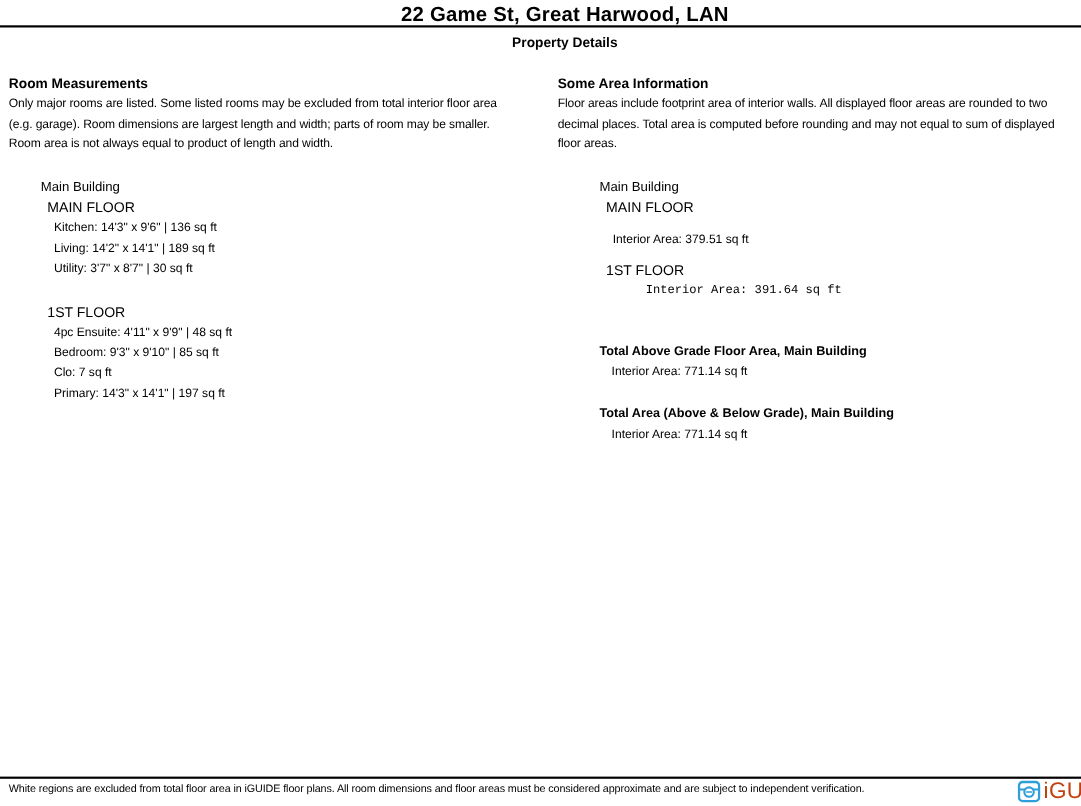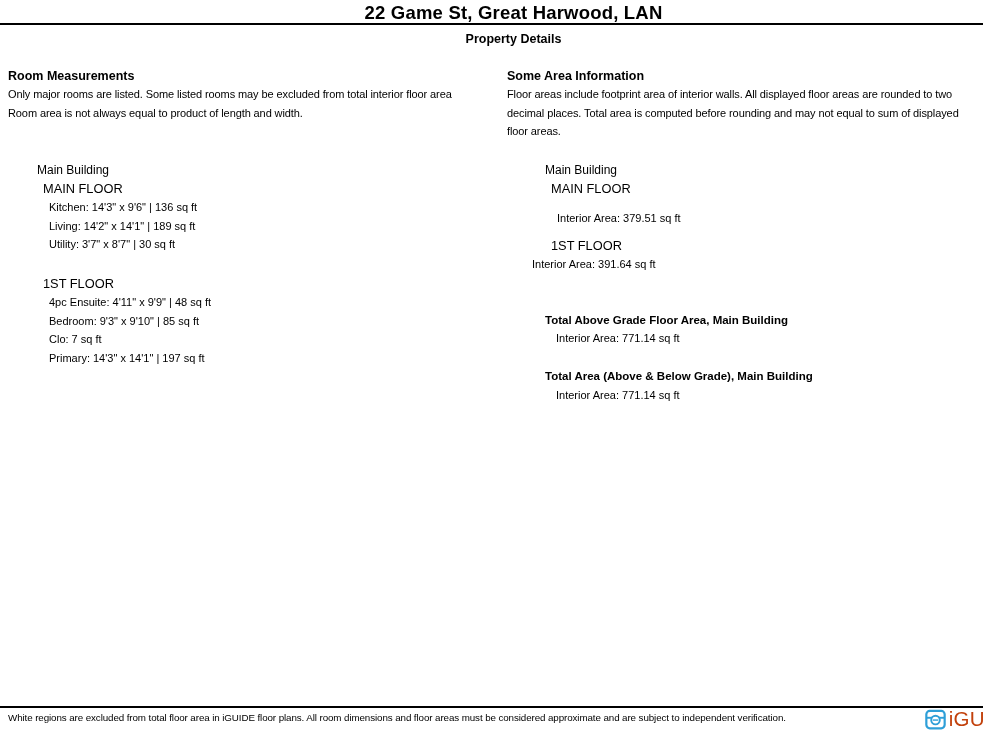--- a/index.html
+++ b/index.html
@@ -42,20 +42,21 @@
 
 <div class="page">
 
   <div class="abs center page-title">22 Game St, Great Harwood, LAN</div>
   <div class="abs rule rule-top"></div>
   <div class="abs center page-subtitle">Property Details</div>
 
   <div class="abs section-heading" style="left:8px; top:69px;">Room Measurements</div>
   <div class="abs desc" style="left:8px; top:85px; width:481px;">
     <div>Only major rooms are listed. Some listed rooms may be excluded from total interior floor area</div>
+    <div>(e.g. garage). Room dimensions are largest length and width; parts of room may be smaller.</div>
     <div>Room area is not always equal to product of length and width.</div>
   </div>
 
   <div class="abs building-name" style="left:37px; top:163px;">Main Building</div>
 
   <div class="abs floor-name" style="left:43px; top:181px;">MAIN FLOOR</div>
   <div class="abs room-list" style="left:49px; top:198px;">
     <div>Kitchen: 14'3" x 9'6" | 136 sq ft</div>
     <div>Living: 14'2" x 14'1" | 189 sq ft</div>
     <div>Utility: 3'7" x 8'7" | 30 sq ft</div>
@@ -75,21 +76,21 @@
     <div>decimal places. Total area is computed before rounding and may not equal to sum of displayed</div>
     <div>floor areas.</div>
   </div>
 
   <div class="abs building-name" style="left:545px; top:163px;">Main Building</div>
 
   <div class="abs floor-name" style="left:551px; top:181px;">MAIN FLOOR</div>
   <div class="abs area-line" style="left:557px; top:201px;margin-top:11px;">Interior Area: 379.51 sq ft</div>
 
   <div class="abs floor-name" style="left:551px; top:238px;">1ST FLOOR</div>
-  <div class="abs area-line" style="left:532px; top:258px;">Interior Area: 391.64 sq ft</div>
+  <div class="abs area-line" style="left:587px; top:258px;font-family:Liberation Mono, monospace;">Interior Area: 391.64 sq ft</div>
 
   <div class="abs total-heading" style="left:545px; top:314px;">Total Above Grade Floor Area, Main Building</div>
   <div class="abs area-line" style="left:556px; top:332px;">Interior Area: 771.14 sq ft</div>
 
   <div class="abs total-heading" style="left:545px; top:370px;">Total Area (Above &amp; Below Grade), Main Building</div>
   <div class="abs area-line" style="left:556px; top:389px;">Interior Area: 771.14 sq ft</div>
 
   <div class="abs rule rule-bottom"></div>
   <div class="abs footer-disclaimer">White regions are excluded from total floor area in iGUIDE floor plans. All room dimensions and floor areas must be considered approximate and are subject to independent verification.</div>
 

